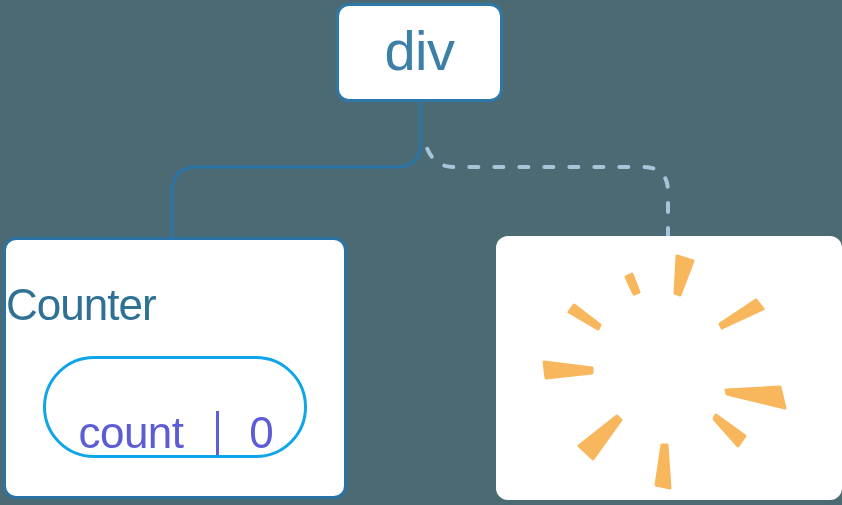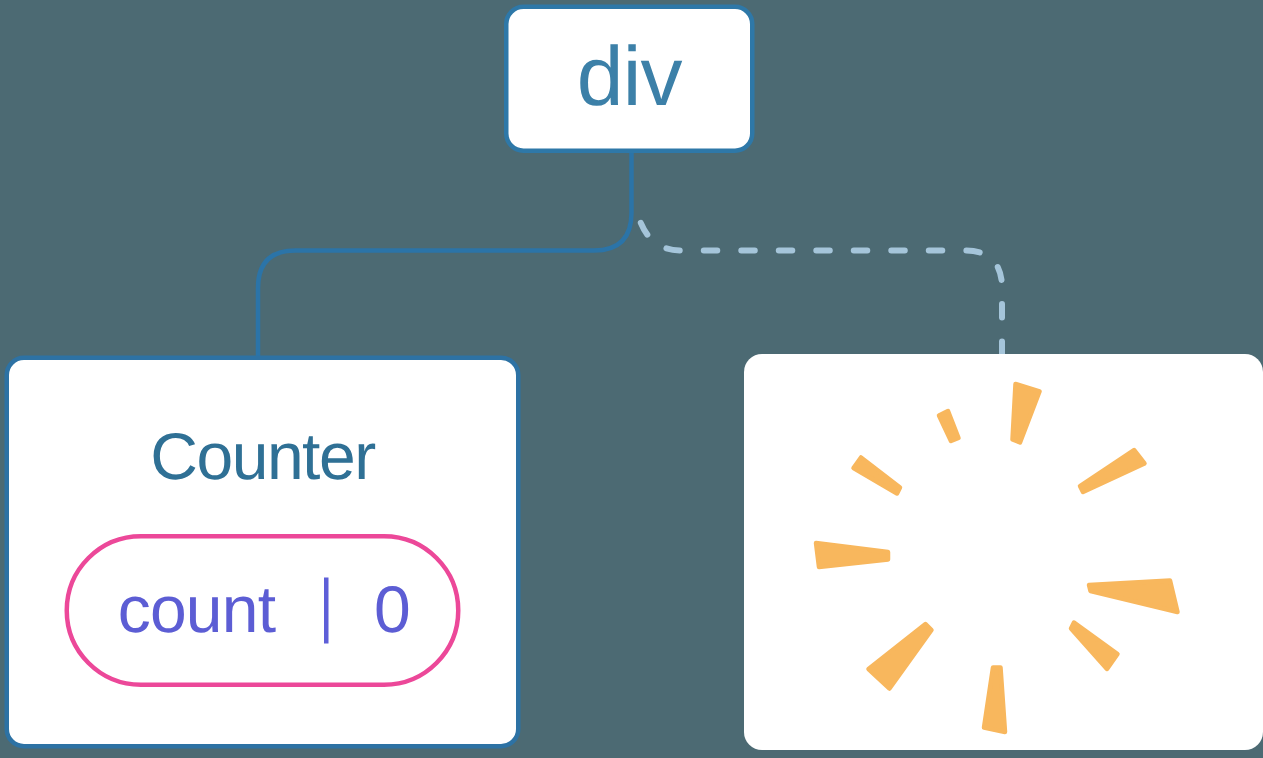--- a/index.html
+++ b/index.html
@@ -57,38 +57,38 @@
     background: #FFFFFF;
     border: 3px solid #2D72A4;
     border-radius: 13px;
     box-sizing: border-box;
   }
   .component-title {
     position: absolute;
     left: 0;
     right: 0;
     top: 40px;
-    text-align: center;
+    text-align: left;
     font-size: 44px;
     font-weight: 500;
     letter-spacing: -1px;
     color: #2F7095;
     line-height: 1.15;
   }
   .state-pill {
     position: absolute;
     left: 37px;
     top: 116px;
     width: 264px;
     height: 102px;
-    border: 3px solid #ec4899;
+    border: 3px solid #0ea5e9;
     border-radius: 52px;
     box-sizing: border-box;
     display: flex;
-    align-items: center;
+    align-items: flex-end;
     overflow: hidden;
   }
   .state-pill .cell {
     display: flex;
     align-items: center;
     justify-content: center;
     font-size: 44px;
     font-weight: 400;
     color: #5C5DD4;
     line-height: 1;

